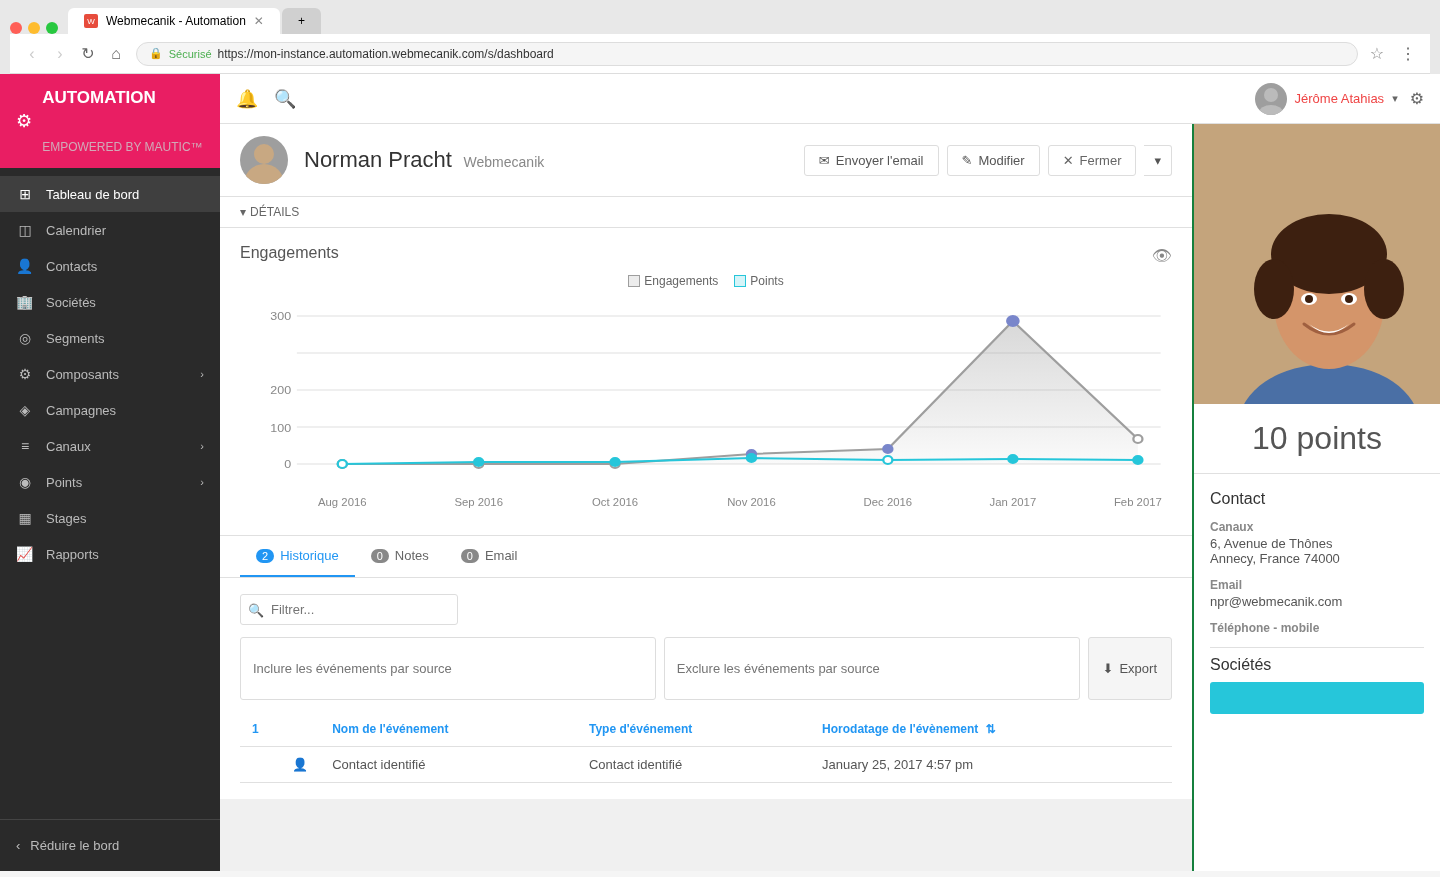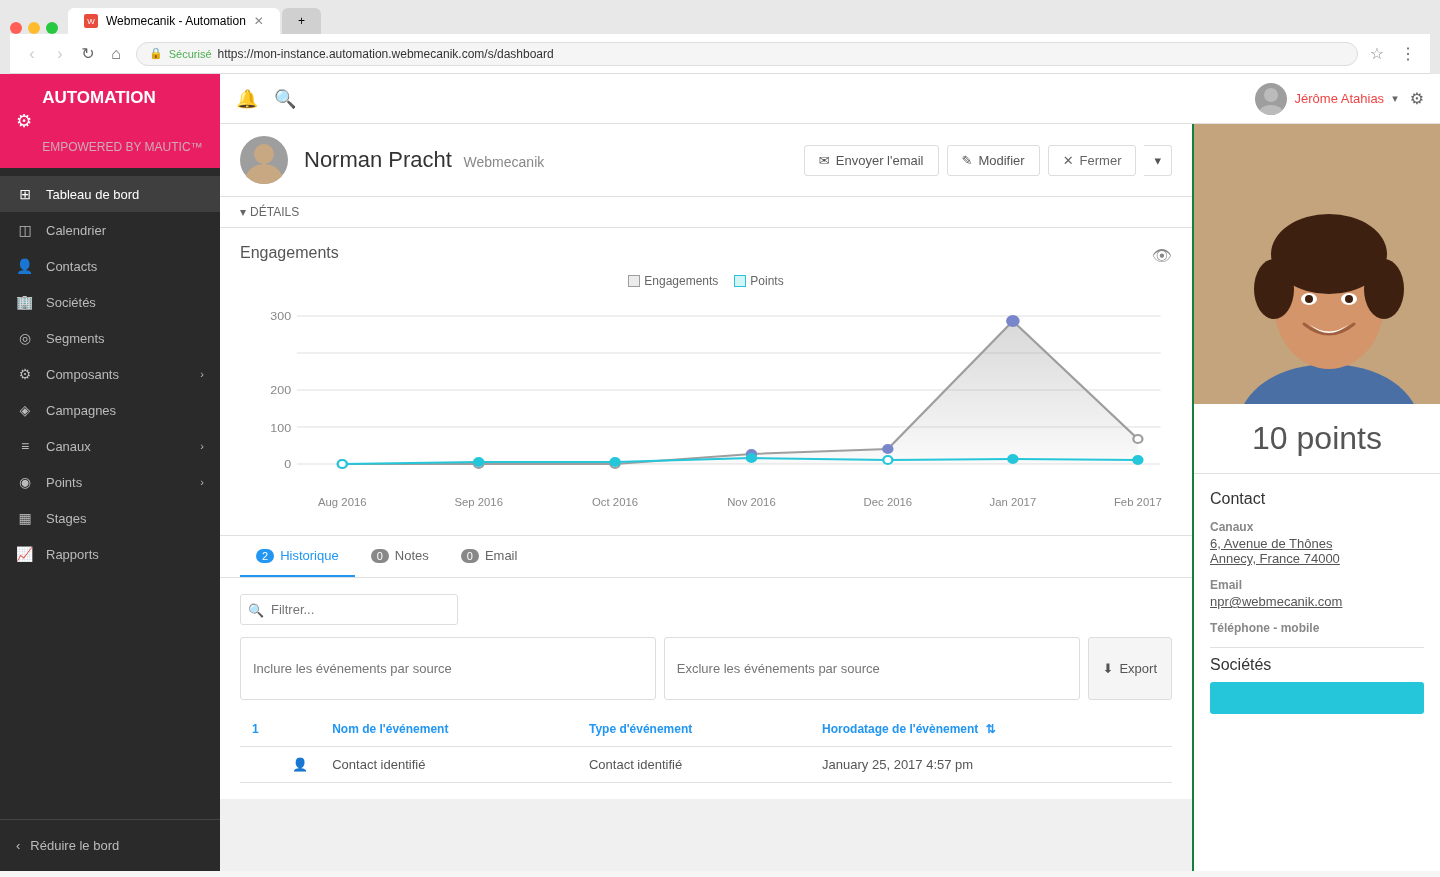--- a/index.html
+++ b/index.html
@@ -110,21 +110,21 @@
     .row-icon { width: 40px; text-align: center; }
     .sort-icon { margin-left: 4px; }
 
     
     .right-sidebar-photo { width: 100%; height: 280px; background: #b0a090; overflow: hidden; position: relative; }
     .points-display { text-align: center; padding: 16px; font-size: 32px; color: #555; font-weight: 300; border-bottom: 1px solid #e0e0e0; }
     .contact-info { padding: 16px; }
     .info-title { font-size: 16px; color: #333; margin-bottom: 12px; font-weight: 500; }
     .info-field { margin-bottom: 12px; }
     .info-label { font-size: 12px; color: #888; margin-bottom: 2px; font-weight: 600; }
-    .info-value { font-size: 13px; color: #555; text-decoration: underline; }
+    .info-value { font-size: 13px; color: #555; }
     .societies-title { font-size: 16px; color: #333; margin-bottom: 8px; font-weight: 500; padding-top: 8px; border-top: 1px solid #e0e0e0; }
 
     
     .chart-svg { width: 100%; height: 220px; }
 
     
     .page-body { display: flex; flex: 1; overflow: hidden; }
     .left-panel { flex: 1; overflow-y: auto; background: #f0f0f0; }
   </style>
 </head>

